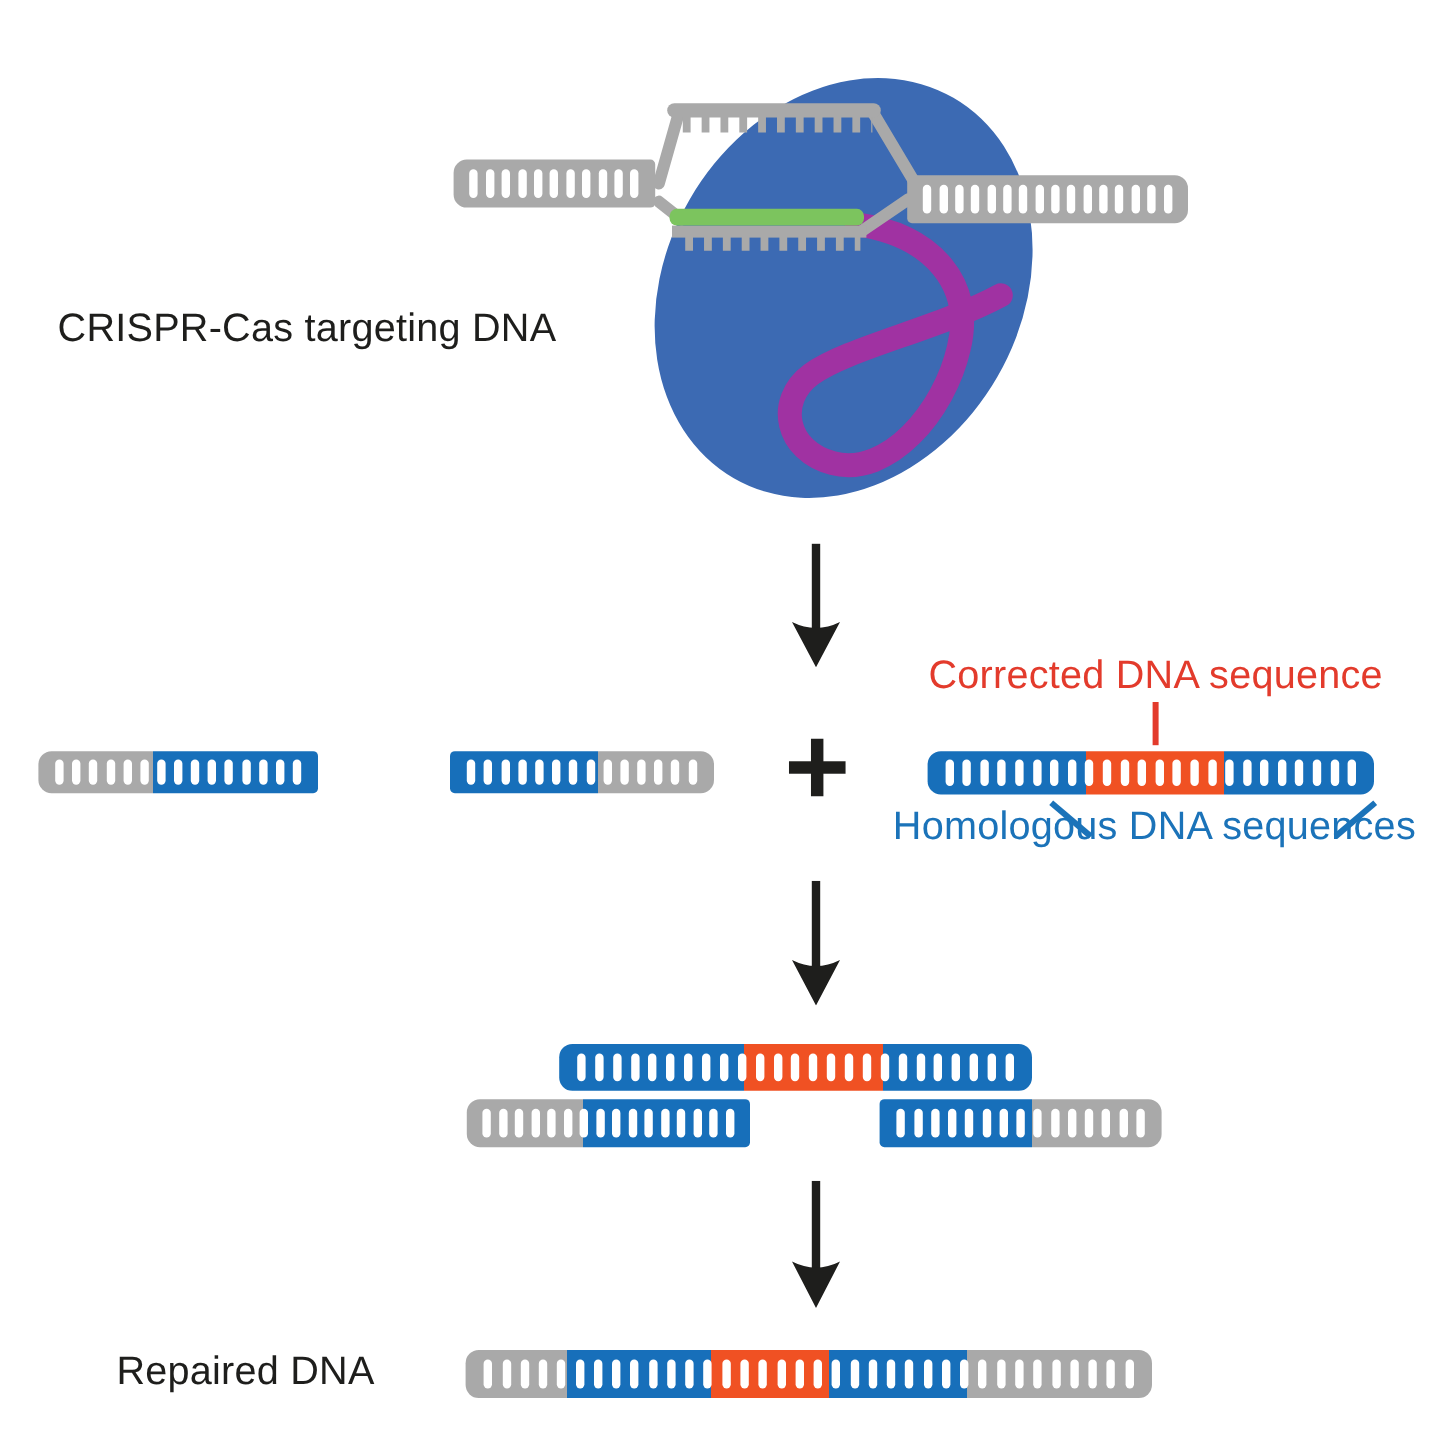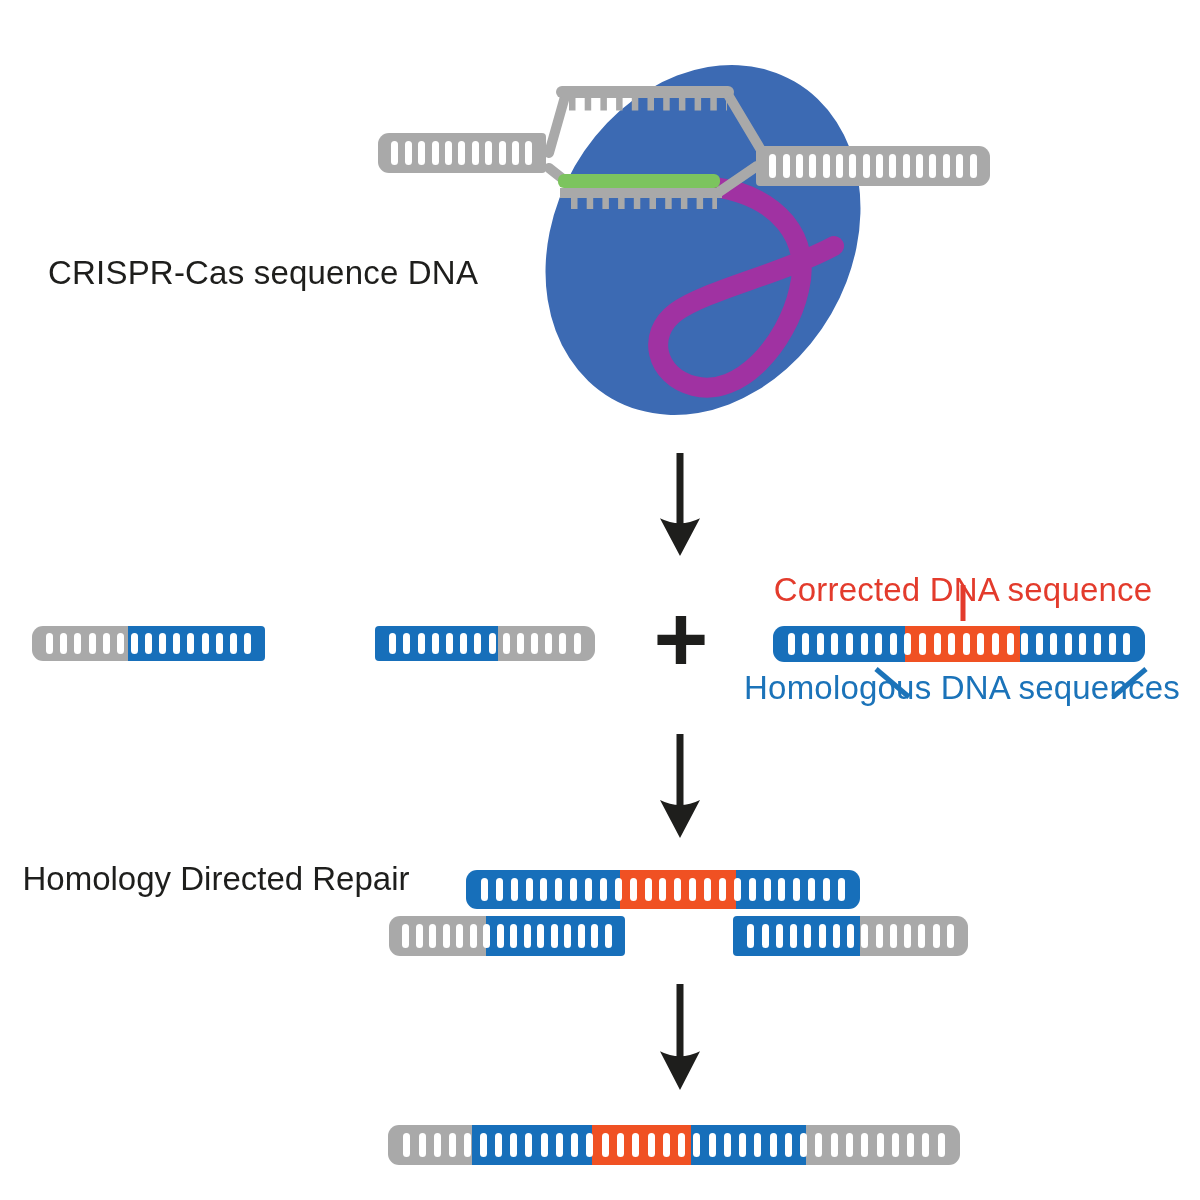--- a/index.html
+++ b/index.html
@@ -8,21 +8,21 @@
     overflow:hidden; font-family:"Liberation Sans", sans-serif;
   }
   .abs { position:absolute; }
 
   
   .lbl {
     position:absolute; font-size:33px; line-height:1.25; color:var(--ink);
     white-space:nowrap; letter-spacing:0.2px;
   }
   .lbl.center { transform:translateX(-50%); }
-  .red  { color:var(--red_label);margin-top:28px; }
+  .red  { color:var(--red_label); }
   .blue { color:var(--blue_label); }
   .hdr-block { position:absolute; left:0; top:858px; width:432px; text-align:center;
                font-size:33px; line-height:1.28; color:var(--ink); }
 
   
   .bar {
     position:absolute; display:flex; justify-content:space-evenly; align-items:center;
     padding:0 7px; box-sizing:border-box; border-radius:4px;
   }
   .bar i { flex:0 0 auto; width:7px; height:60%; background:#ffffff; border-radius:4px; }
@@ -81,21 +81,21 @@
       <i></i>
       <i></i>
       <i></i>
       <i></i>
       <i></i>
       <i></i>
       <i></i>
       <i></i>
     </div>
 
-  <div class="lbl" style="left:48px;top:252px">CRISPR-Cas sequence DNA</div>
+  <div class="lbl" style="left:48px;top:252px">CRISPR-Cas targeting DNA</div>
 
   <svg class="abs" style="left:658px;top:453px" width="44" height="103" viewBox="0 0 44 104" preserveAspectRatio="none">
     <rect x="18.5" y="0" width="7" height="74" style="fill:var(--ink)"></rect>
     <path d="M2 66 L22 104 L42 66 Q22 76 2 66 Z" style="fill:var(--ink)"></path>
   </svg>
 
   <div class="bar r-l" style="left: 32px; top: 626px; width: 233px; height: 35px; background: linear-gradient(90deg, var(--gray) 0% 41%,var(--blue) 41% 100%);">
       <i></i>
       <i></i>
       <i></i>
@@ -166,21 +166,20 @@
     <line x1="876" y1="669" x2="909" y2="697" style="stroke:var(--blue_label);stroke-width:5"></line>
     <line x1="1146" y1="669" x2="1113" y2="697" style="stroke:var(--blue_label);stroke-width:5"></line>
   </svg>
 
   <svg class="abs" style="left:658px;top:734px" width="44" height="104" viewBox="0 0 44 104" preserveAspectRatio="none">
     <rect x="18.5" y="0" width="7" height="74" style="fill:var(--ink)"></rect>
     <path d="M2 66 L22 104 L42 66 Q22 76 2 66 Z" style="fill:var(--ink)"></path>
   </svg>
 
   <div class="hdr-block">
-    <div>Homology Directed Repair</div>
   </div>
 
   <div class="bar r-l r-r" style="left: 466px; top: 870px; width: 394px; height: 39px; background: linear-gradient(90deg, var(--blue) 0% 39%,var(--orange) 39% 68.5%,var(--blue) 68.5% 100%);">
       <i></i>
       <i></i>
       <i></i>
       <i></i>
       <i></i>
       <i></i>
       <i></i>
@@ -237,20 +236,21 @@
       <i></i>
       <i></i>
       <i></i>
     </div>
 
   <svg class="abs" style="left:658px;top:984px" width="44" height="106" viewBox="0 0 44 104" preserveAspectRatio="none">
     <rect x="18.5" y="0" width="7" height="74" style="fill:var(--ink)"></rect>
     <path d="M2 66 L22 104 L42 66 Q22 76 2 66 Z" style="fill:var(--ink)"></path>
   </svg>
 
+  <div class="lbl" style="left:97px;top:1121px">Repaired DNA</div>
   <div class="bar r-l r-r" style="left: 388px; top: 1125px; width: 572px; height: 40px; background: linear-gradient(90deg, var(--gray) 0% 14.7%,var(--blue) 14.7% 35.7%,var(--orange) 35.7% 53%,var(--blue) 53% 73%,var(--gray) 73% 100%);">
       <i></i>
       <i></i>
       <i></i>
       <i></i>
       <i></i>
       <i></i>
       <i></i>
       <i></i>
       <i></i>

